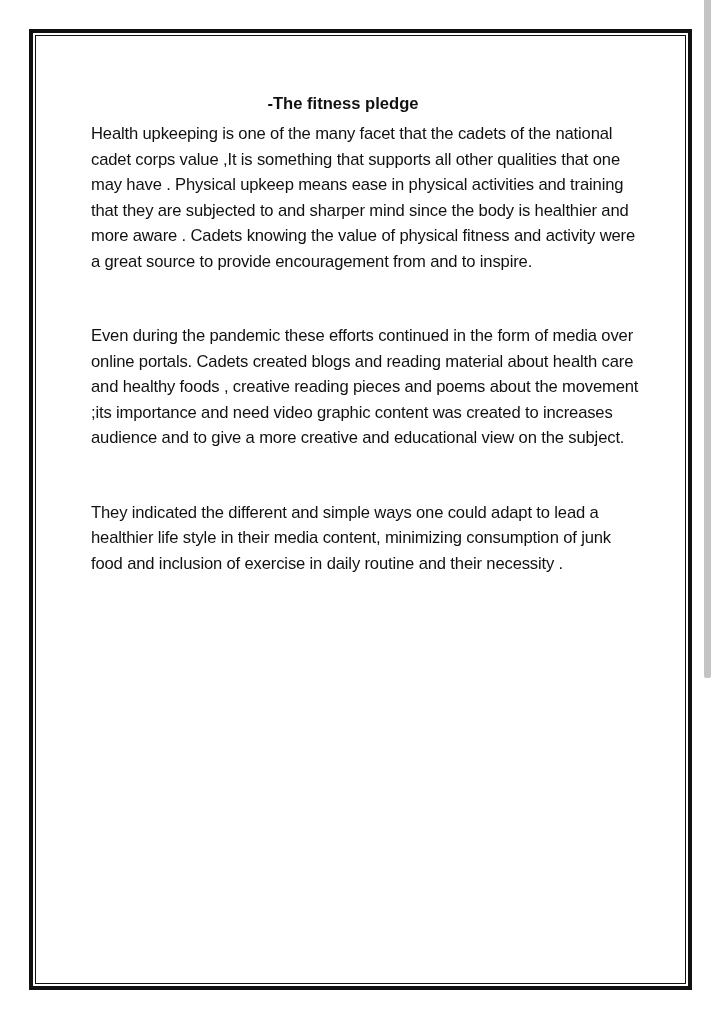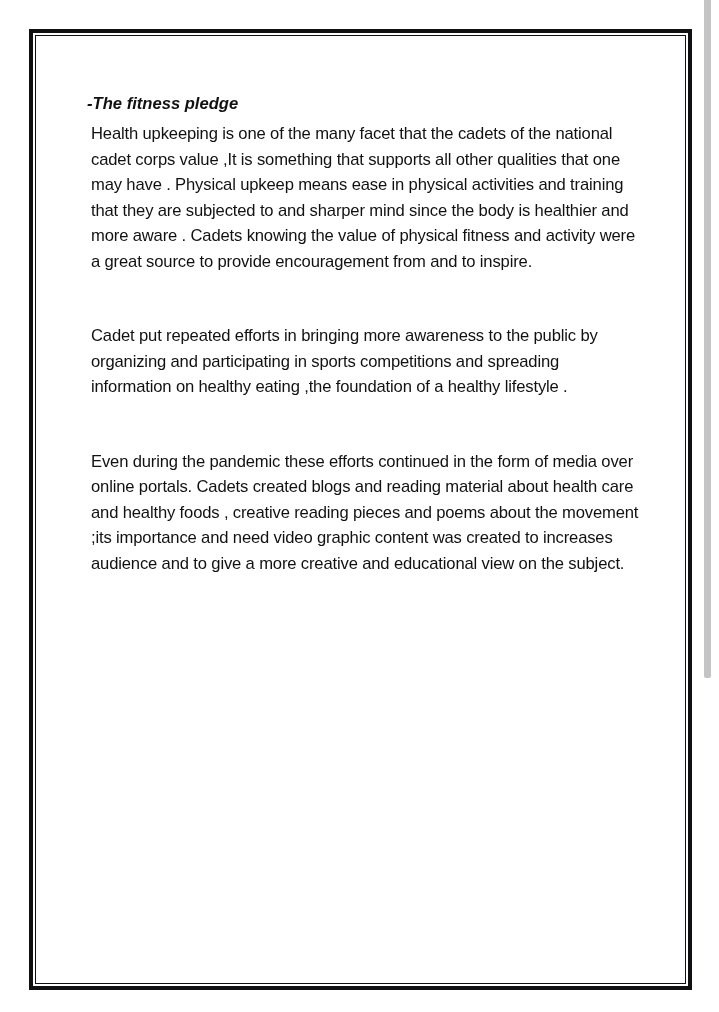--- a/index.html
+++ b/index.html
@@ -52,23 +52,22 @@
     font-weight: bold;
     font-size: 16.6px;
     line-height: 25.5px;
     letter-spacing: -0.1px;
     margin: 0;
   }
   .pledge-attrib {
     font-weight: bold;
     font-size: 16.6px;
     line-height: 25px;
-    text-align: left;
+    text-align: center;
     margin: 3px 48px 0 0;
-    font-style: italic;
   }
   .para {
     font-size: 16.6px;
     line-height: 25.5px;
     margin: 4px;
     letter-spacing: -0.15px;
   }
   .p1 { margin-top: 5px; }
   .gap { margin-top: 49px; }
 </style>
@@ -77,15 +76,15 @@
 
 <div class="page-frame">
   <div class="page-frame-inner"></div>
 </div>
 
 <div class="scrollbar"></div>
 
 <div class="content">
   <p class="pledge-attrib">-The fitness pledge</p>
   <p class="para p1">Health upkeeping is one of the many facet that the cadets of the national cadet corps value ,It is something that  supports all other qualities that one may have . Physical upkeep means ease in physical activities and training that they are subjected to and sharper mind since the body is healthier and more aware . Cadets knowing the value of physical fitness and activity were a great source to provide encouragement from and to inspire.</p>
-  <p class="para gap">Cadet put repeated efforts in bringing more awareness to the public by organizing and participating in sports competitions and spreading information on healthy eating ,the foundation of a healthy lifestyle .</p>
   <p class="para gap">Even during the pandemic these efforts continued in the form of media over online portals. Cadets created blogs and reading material about health care and healthy foods , creative reading pieces and poems about the movement ;its importance and need video graphic content was created to increases audience and to give a more creative and educational view on the subject.</p>
+  <p class="para gap">They indicated the different and simple ways one could adapt to lead a healthier life style in their media content, minimizing consumption of junk food and inclusion of exercise in daily routine and their necessity .</p>
 </div>
 
 </body></html>

